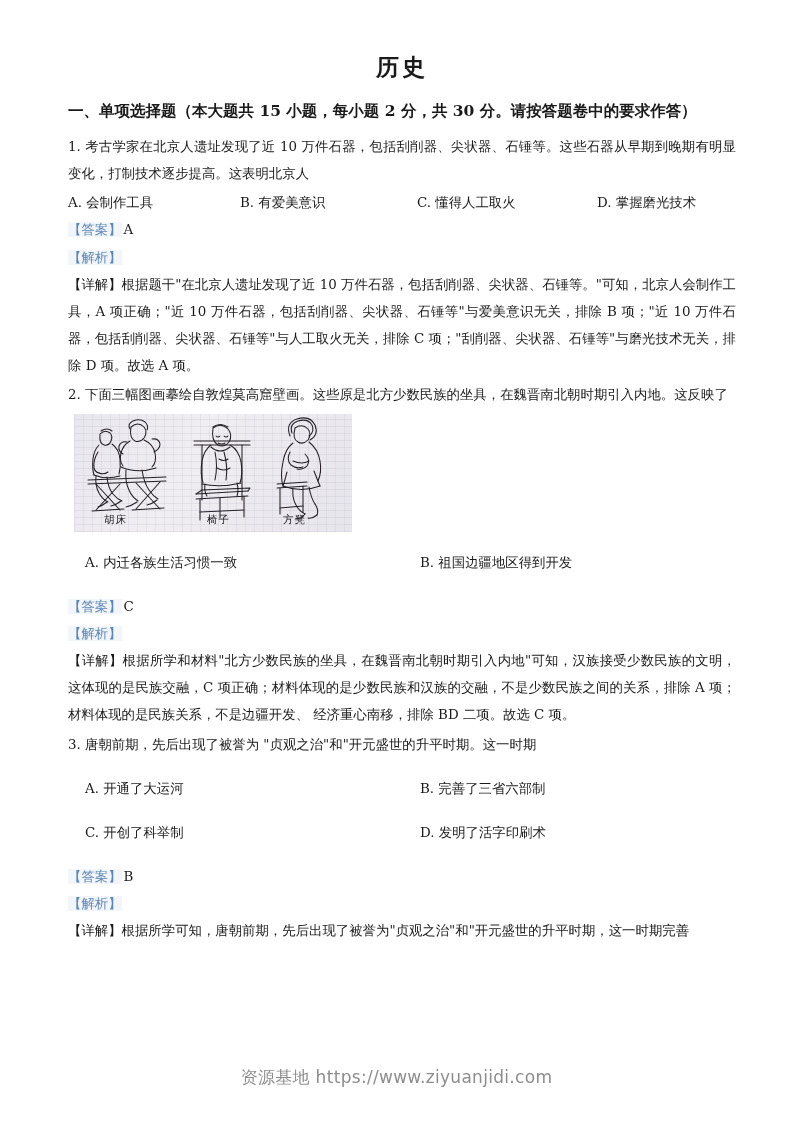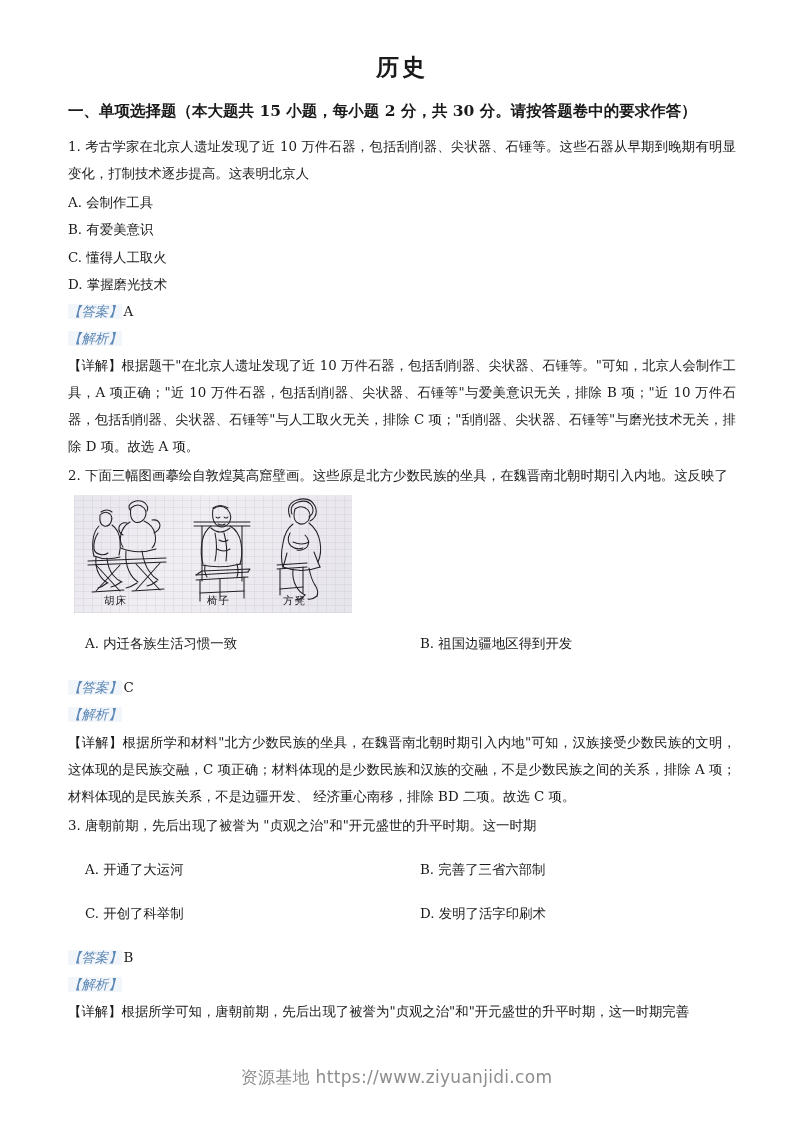--- a/index.html
+++ b/index.html
@@ -64,21 +64,20 @@
     text-align: justify;
     text-justify: inter-ideograph;
   }
 
   
   .opt-row-4 {
     display: flex;
     font-size: 13.4px;
     line-height: 2.02;
     margin: 0;
-    flex-direction: column;
   }
   .opt-row-4 .opt {
     flex: 0 0 auto;
   }
   .opt-c1 { width: 172px; }
   .opt-c2 { width: 177px; }
   .opt-c3 { width: 180px; }
   .opt-c4 { width: 139px; }
 
   .opt-row-2 {
@@ -93,21 +92,20 @@
   
   .tag-line {
     font-size: 13.4px;
     line-height: 2.02;
     margin: 0;
   }
   .tag {
     color: #5b87b5;
     background: #f2f5f9;
     font-family: "DejaVu Serif", "Liberation Serif", serif;
-    font-style: italic;
   }
   .tag-answer-val {
     color: #1a1a1a;
     margin-left: 2px;
   }
 
   
   .figure-wrap {
     margin: 6px 0 4px 6px;
   }

